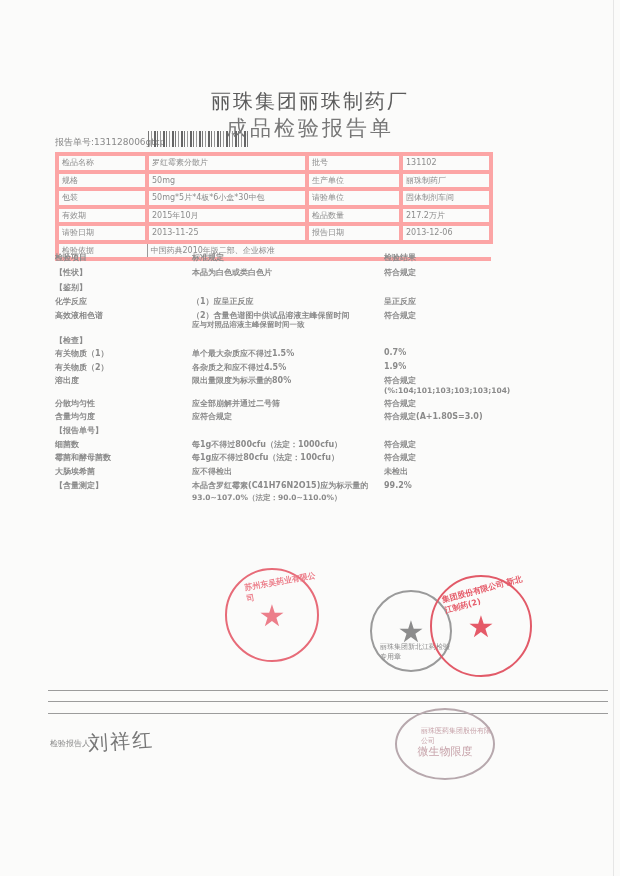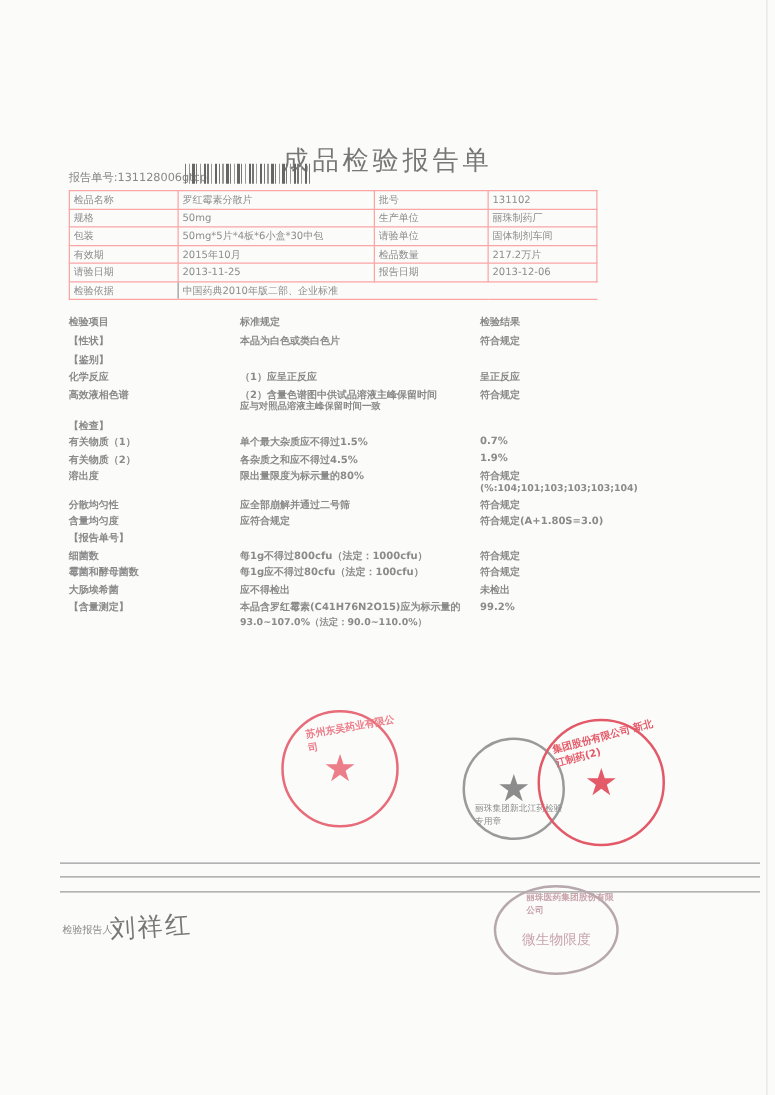--- a/index.html
+++ b/index.html
@@ -9,21 +9,21 @@
   }
   .page { position: absolute; left: 0; top: 0; width: 620px; height: 876px; }
   .edge { position: absolute; right: 6px; top: 0; width: 1px; height: 876px; background: #e6e6e6; }
   .title { position: absolute; left: 0; width: 620px; text-align: center; color: #6f6f6f; }
   .t1 { top: 88px; font-size: 20px; letter-spacing: 2px; color: #5c5c5c; }
   .t2 { top: 114px; font-size: 21px; letter-spacing: 3px; color: #777; font-family: Liberation Serif, serif; }
   .reportno { position: absolute; left: 55px; top: 136px; font-size: 9px; color: #888; }
   .barcode { position: absolute; left: 148px; top: 131px; width: 100px; height: 16px;
     background: repeating-linear-gradient(90deg, #777 0 1px, transparent 1px 3px, #999 3px 4px, transparent 4px 6px, #666 6px 8px, transparent 8px 9px); }
   table.info { position: absolute; left: 55px; top: 152px; border-collapse: collapse; font-size: 8px; color: #8c8c8c; }
-  table.info td { border: 1px solid #fca5a5; height: 13.5px; padding: 0 3px; white-space: nowrap; }
+  table.info td { border: 4px solid #fca5a5; height: 13.5px; padding: 0 3px; white-space: nowrap; }
   table.info td.lbl { width: 80px; }
   table.info td.val { width: 150px; }
   table.info td.lbl2 { width: 84px; }
   table.info td.val2 { width: 80px; }
   table.info tr.last td { border-right: none; }
   .row { position: absolute; font-size: 8px; color: #8a8a8a; white-space: nowrap; font-weight: bold; }
   .c1 { left: 55px; }
   .c2 { left: 192px; }
   .c3 { left: 384px; }
   .small { font-size: 7.5px; }
@@ -31,30 +31,31 @@
   .conclusion { position: absolute; left: 48px; top: 680px; font-size: 8px; color: #8a8a8a; }
   .signer { position: absolute; left: 50px; top: 738px; font-size: 8px; color: #8a8a8a; }
   .sig { position: absolute; left: 88px; top: 728px; font-size: 20px; color: #777; font-family: "DejaVu Serif", serif; transform: rotate(-4deg); letter-spacing: 2px; }
   .stamp { position: absolute; border-radius: 50%; border: 2px solid; display: flex; align-items: center; justify-content: center; }
   .stamp .star { font-size: 30px; }
   .stamp .ring { position: absolute; font-size: 9px; font-weight: bold; }
   .s-red1 { left: 225px; top: 568px; width: 90px; height: 90px; border-color: #e76b78; color: #ec7e8a; }
   .s-gray { left: 370px; top: 590px; width: 78px; height: 78px; border-color: #9a9a9a; color: #8c8c8c; }
   .s-red2 { left: 430px; top: 575px; width: 98px; height: 98px; border-color: #e25a68; color: #e55a68; }
   .s-oval { left: 395px; top: 708px; width: 96px; height: 68px; border-color: #b7a8ad; color: #c7a3aa; border-radius: 50%; }
-  .s-oval .ring { top: 3px; font-size: 7px; font-weight: bold; padding-left: 24px; }
+  .s-oval .ring { top: 16px; font-size: 7px; font-weight: normal; padding-left: 24px; }
   .s-oval .main { font-size: 11px; margin-top: 14px; }
   .arc { position: absolute; font-size: 8px; font-weight: bold; }
 </style>
 </head>
 <body>
 
 <div class="page">
   <div class="edge"></div>
 
+  <div class="title t1">丽珠集团丽珠制药厂</div>
   <div class="title t2">成品检验报告单</div>
 
   <div class="reportno">
     <span>报告单号:</span><span>131128006gtcp</span>
   </div>
   <div class="barcode"></div>
 
   <table class="info">
     <tbody>
         <tr>

